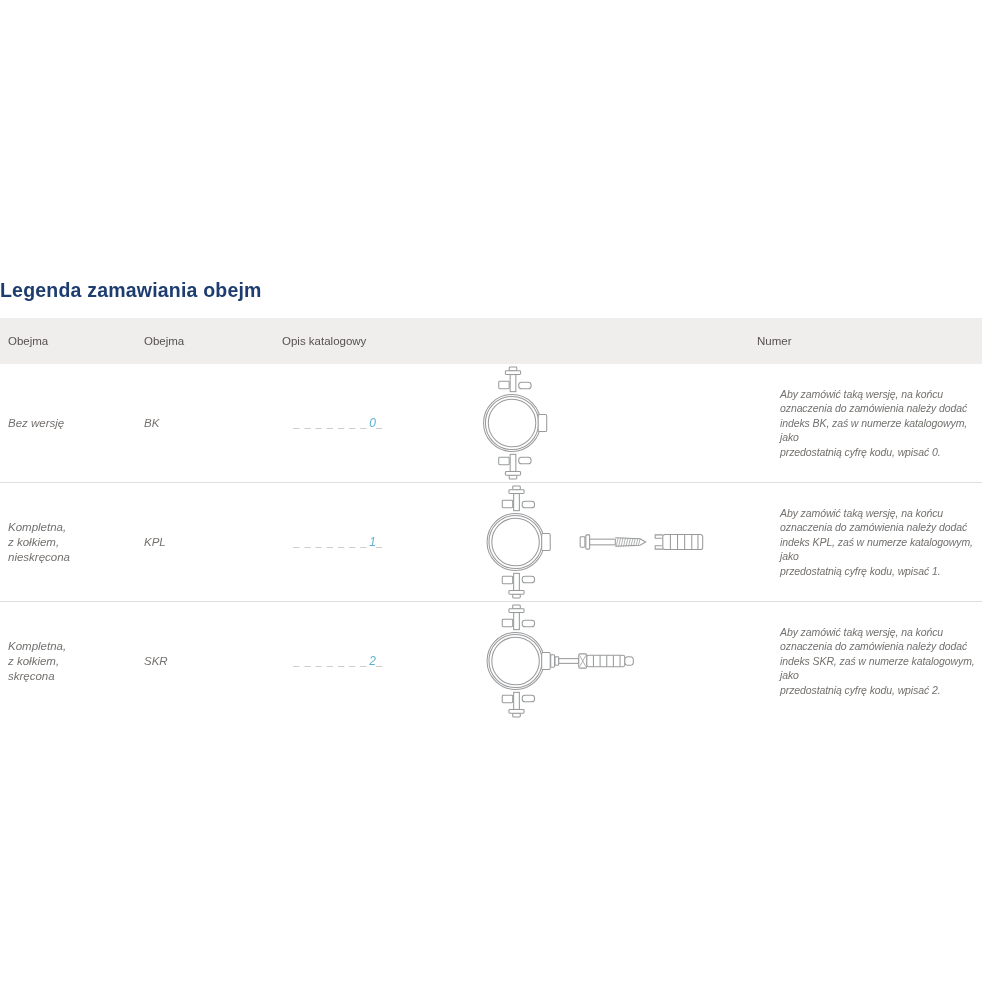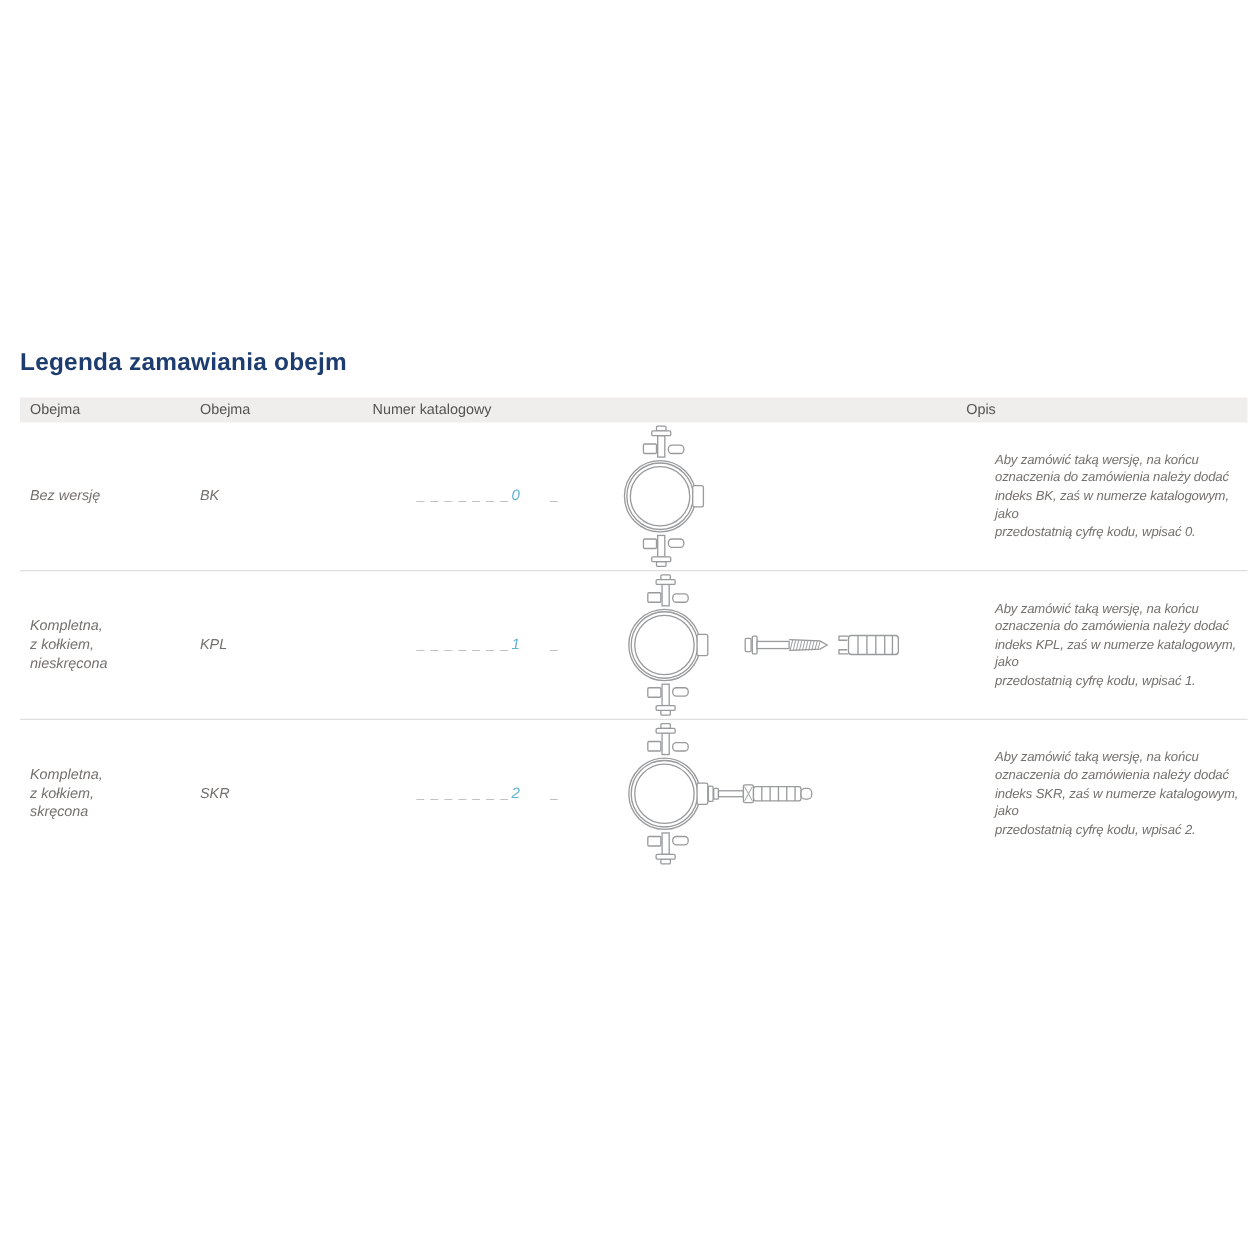--- a/index.html
+++ b/index.html
@@ -11,47 +11,47 @@
     --dash_gray:#8d8b89;
     --line_gray:#e0dfdd;
     --drawing_gray:#999a9c;
   }
   html,body{margin:0;padding:0;}
   body{
     width:1000px;height:1000px;background:#ffffff;overflow:hidden;
     font-family:"Liberation Sans","DejaVu Sans",sans-serif;
     color:var(--text_gray);
   }
-  .page{padding-left:16px;}
+  .page{padding-left:0;}
   .page-title{
     margin:279px 0 17px 0;
     font-size:19.5px;line-height:22px;font-weight:700;
     color:var(--title_navy);letter-spacing:.2px;
   }
   .legend-table{width:982px;}
   .grid{
     display:grid;
     grid-template-columns:144px 138px 148px 320px 232px;
     align-items:center;
   }
   .thead{
     background:var(--header_bg);
-    height:20px;
+    height:46px;
     font-size:11.5px;color:var(--header_text);
   }
   .th{white-space:nowrap;}
   .th.c1{padding-left:8px;}
   .th.c5{padding-left:7px;}
   .row{min-height:118px;}
   .row + .row{border-top:1px solid var(--line_gray);}
   .cell{font-size:11.5px;line-height:15px;color:var(--text_gray);font-style:italic;}
   .c1{padding-left:8px;white-space:pre-line;}
   .c3{padding-left:12px;white-space:nowrap;}
   .dashes{
-    color:var(--dash_gray);font-size:11px;letter-spacing:1px;margin-left:24px;
+    color:var(--dash_gray);font-size:11px;letter-spacing:1px;
   }
   .digit{
     color:var(--accent_blue);font-size:12px;padding:0 1px;
   }
   .illustration{display:block;margin-left:23px;}
   .c5 p{
     margin:0 0 0 30px;
     font-size:10.5px;line-height:14.5px;letter-spacing:-.1px;
     color:var(--text_gray);white-space:pre-line;
   }
@@ -65,23 +65,23 @@
 
 <div class="page">
 
   <h1 class="page-title">Legenda zamawiania obejm</h1>
 
   <div class="legend-table">
 
     <div class="grid thead">
       <div class="th c1">Obejma</div>
       <div class="th c2">Obejma</div>
-      <div class="th c3" style="padding-left:0">Numer katalogowy</div>
+      <div class="th c3" style="padding-left:0">Opis katalogowy</div>
       <div class="th c4"></div>
-      <div class="th c5">Opis</div>
+      <div class="th c5">Numer</div>
     </div>
 
     <div class="grid row">
       <div class="cell c1">Bez wersję</div>
       <div class="cell c2">BK</div>
       <div class="cell c3"><span class="dashes">_ _ _ _ _ _ _</span><span class="digit">0</span><span class="dashes">_</span></div>
       <div class="cell c4">
         <svg class="illustration" width="120" height="114" viewBox="0 0 120 120">
           <circle class="draw" cx="59" cy="60" r="30"></circle>
           <circle class="draw" cx="59" cy="60" r="28"></circle>

